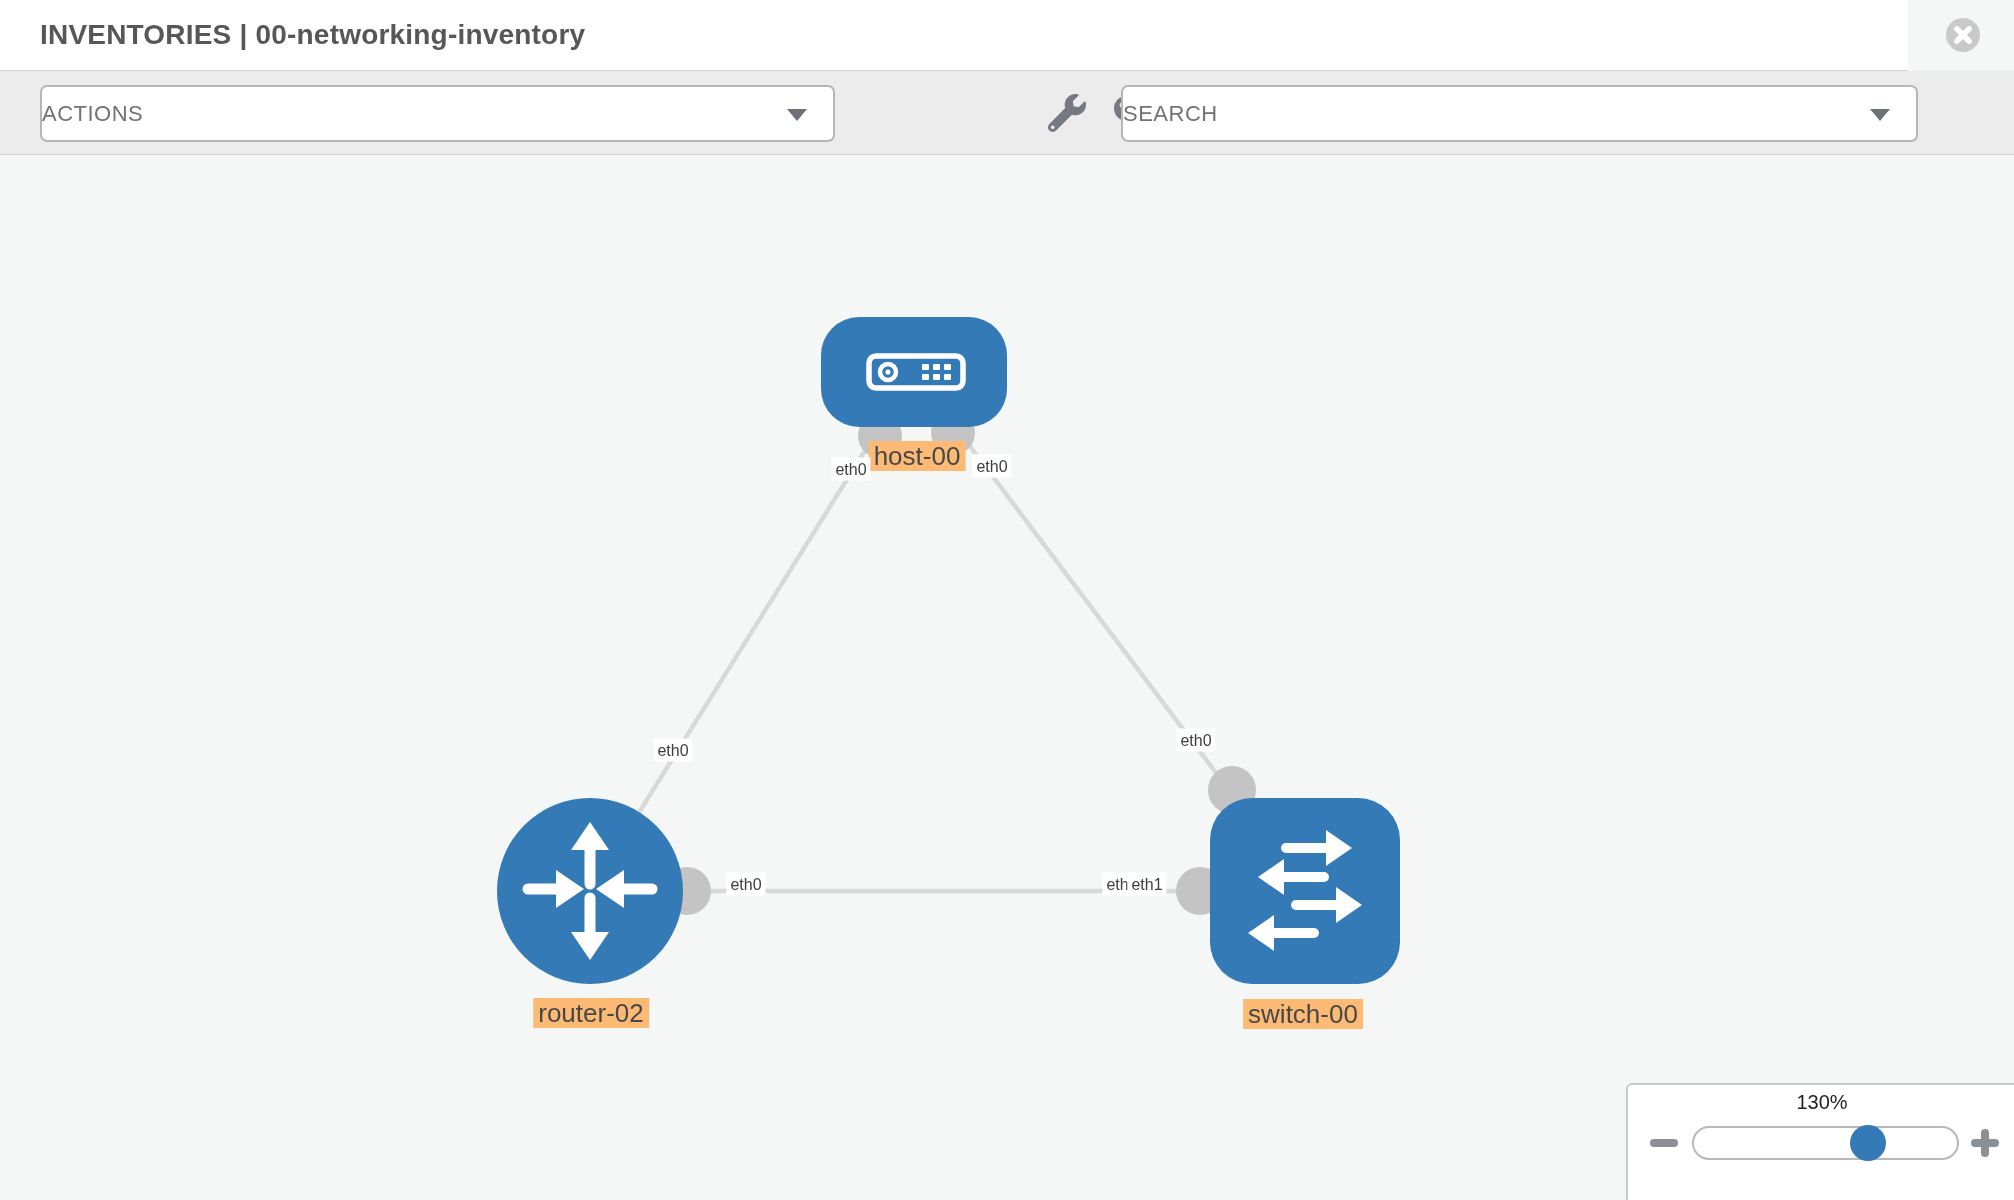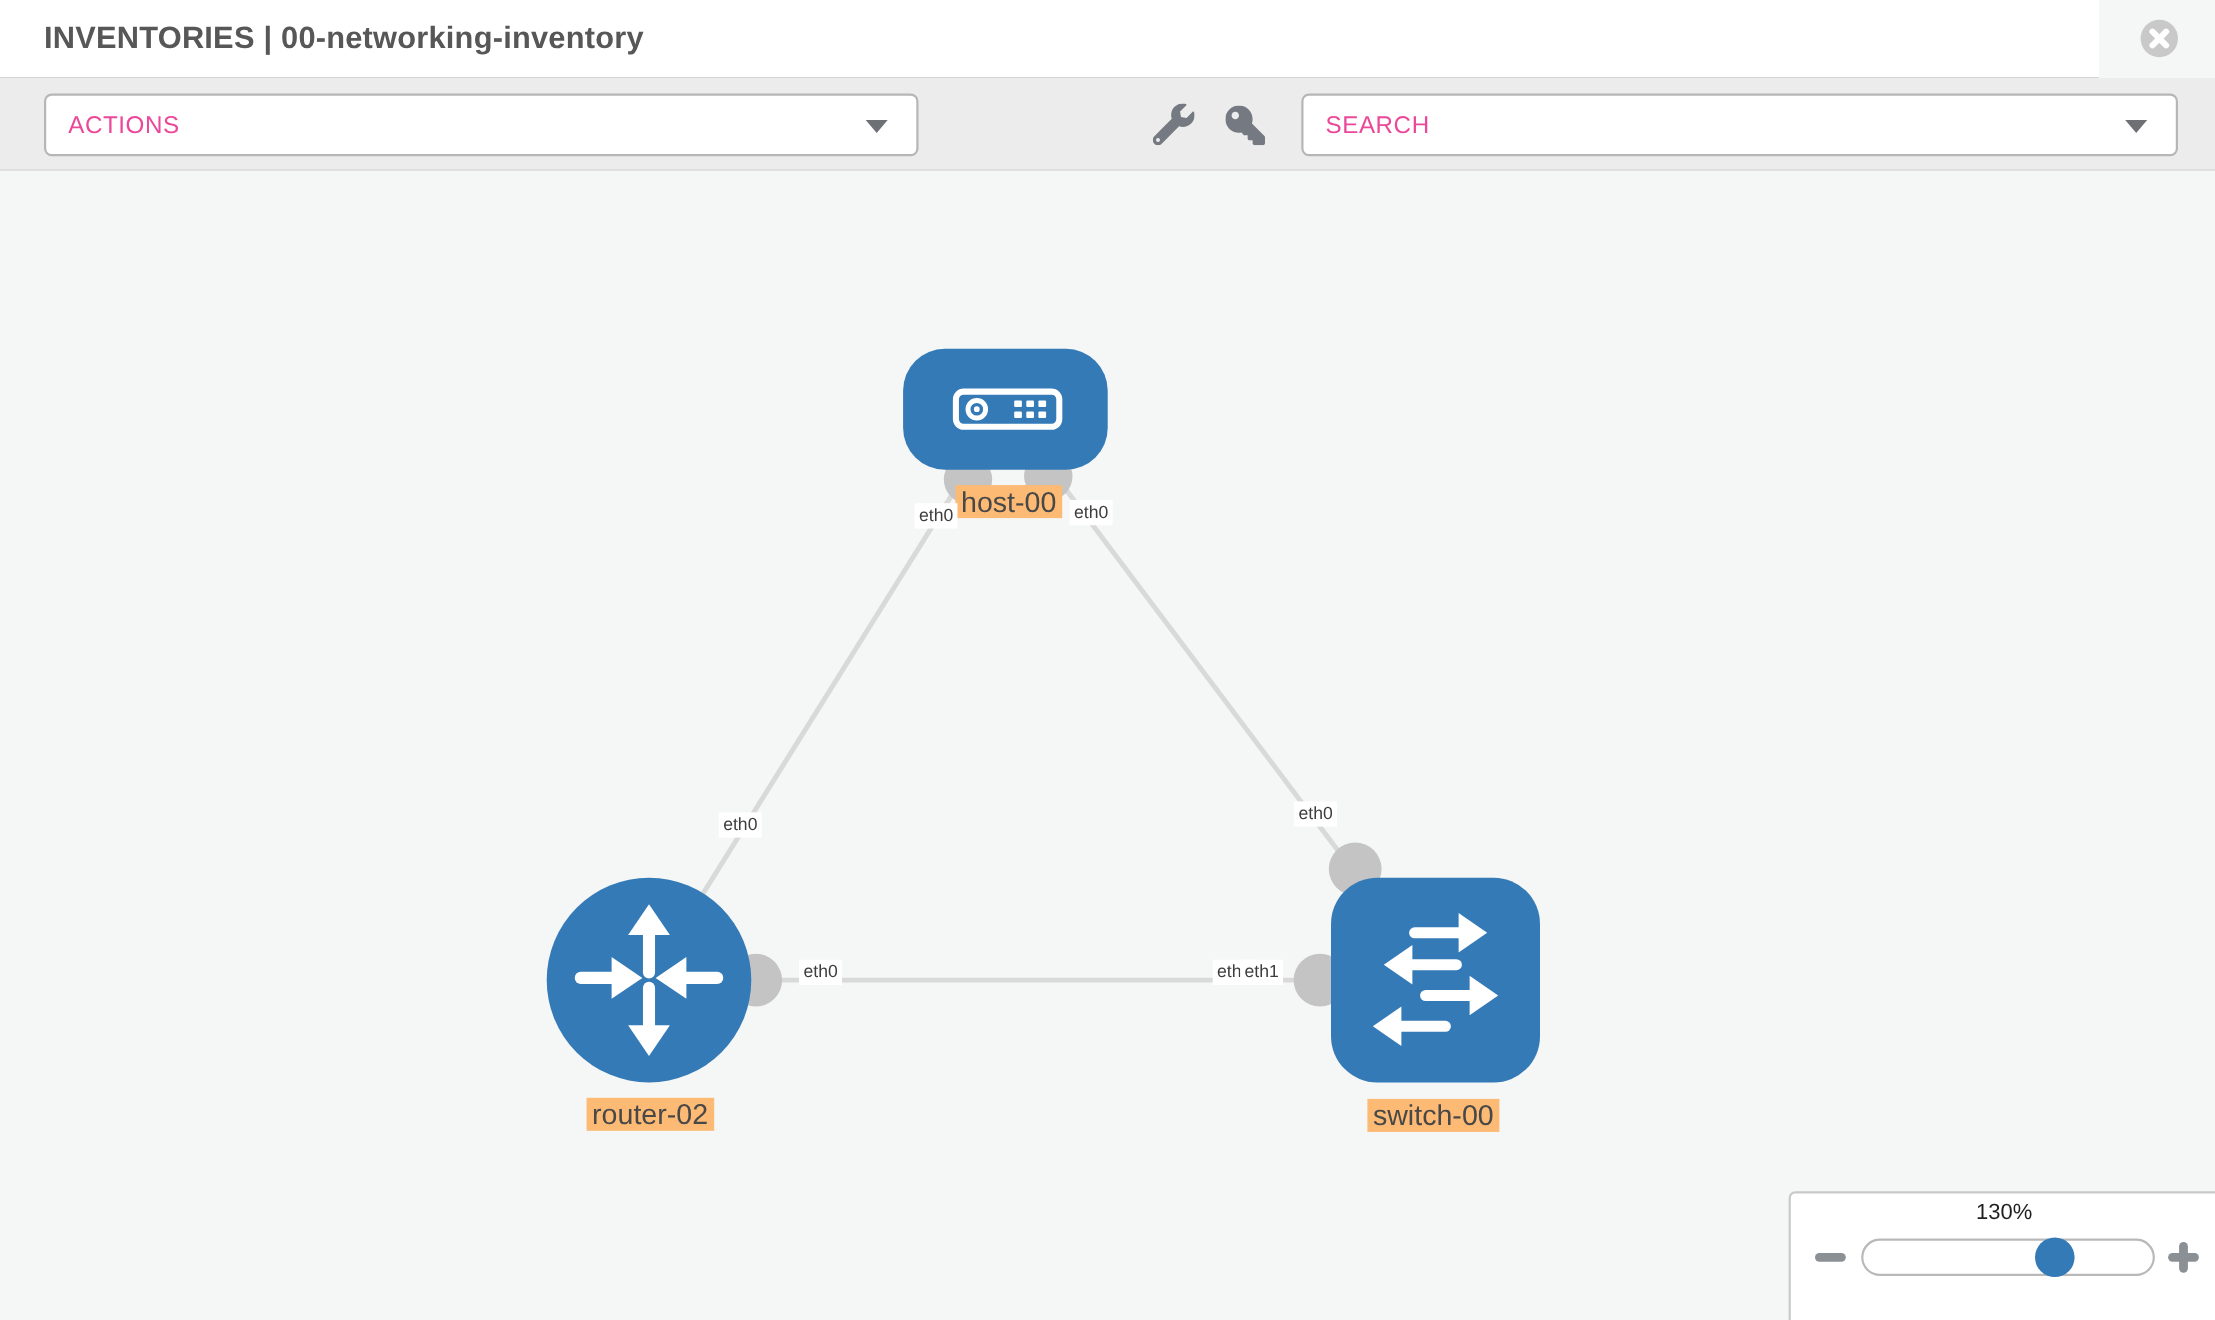--- a/index.html
+++ b/index.html
@@ -24,29 +24,29 @@
   .toolbar{
     position:absolute;top:71px;left:0;width:2014px;height:83px;
     background:#ececec;border-bottom:1px solid #d2d2d2;z-index:30;
   }
   .dropdown{
     position:absolute;top:14px;height:57px;background:#fff;
     border:2px solid #b6b6b6;border-radius:7px;box-sizing:border-box;
     display:flex;align-items:center;cursor:pointer;
   }
   .dropdown .dd-label{
-    font-size:22px;color:#ec4899;letter-spacing:.5px;padding-left:20px;
+    font-size:22px;color:#737373;letter-spacing:.5px;
   }
   .caret{
     position:absolute;right:26px;top:50%;margin-top:-5px;
     width:0;height:0;border-left:10px solid transparent;
     border-right:10px solid transparent;border-top:12px solid #6d7175;
   }
   .dd-actions{left:40px;width:795px;}
-  .dd-search{left:1183px;width:797px;}
+  .dd-search{left:1121px;width:797px;}
   .tool-icon{position:absolute;cursor:pointer;}
   .icon-wrench{left:1048px;top:23px;}
   .icon-key{left:1114px;top:25px;}
   
   .canvas{position:absolute;top:155px;left:0;width:2014px;height:1045px;background:#f5f6f6;z-index:1;}
   svg.topo{position:absolute;top:0;left:0;z-index:2;}
   
   .chip{
     position:absolute;transform:translate(-50%,-50%);
     background:#ffffff;color:#3d3d3d;font-size:16px;line-height:23px;

